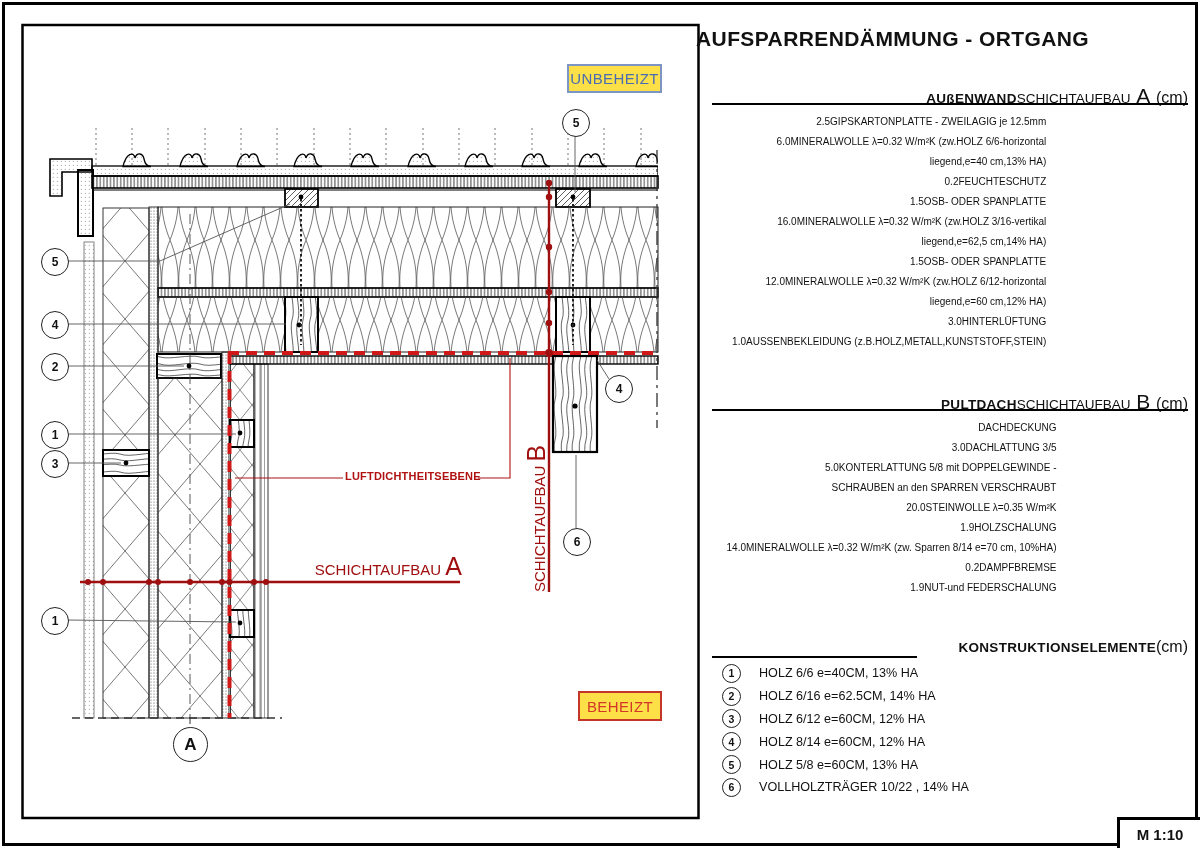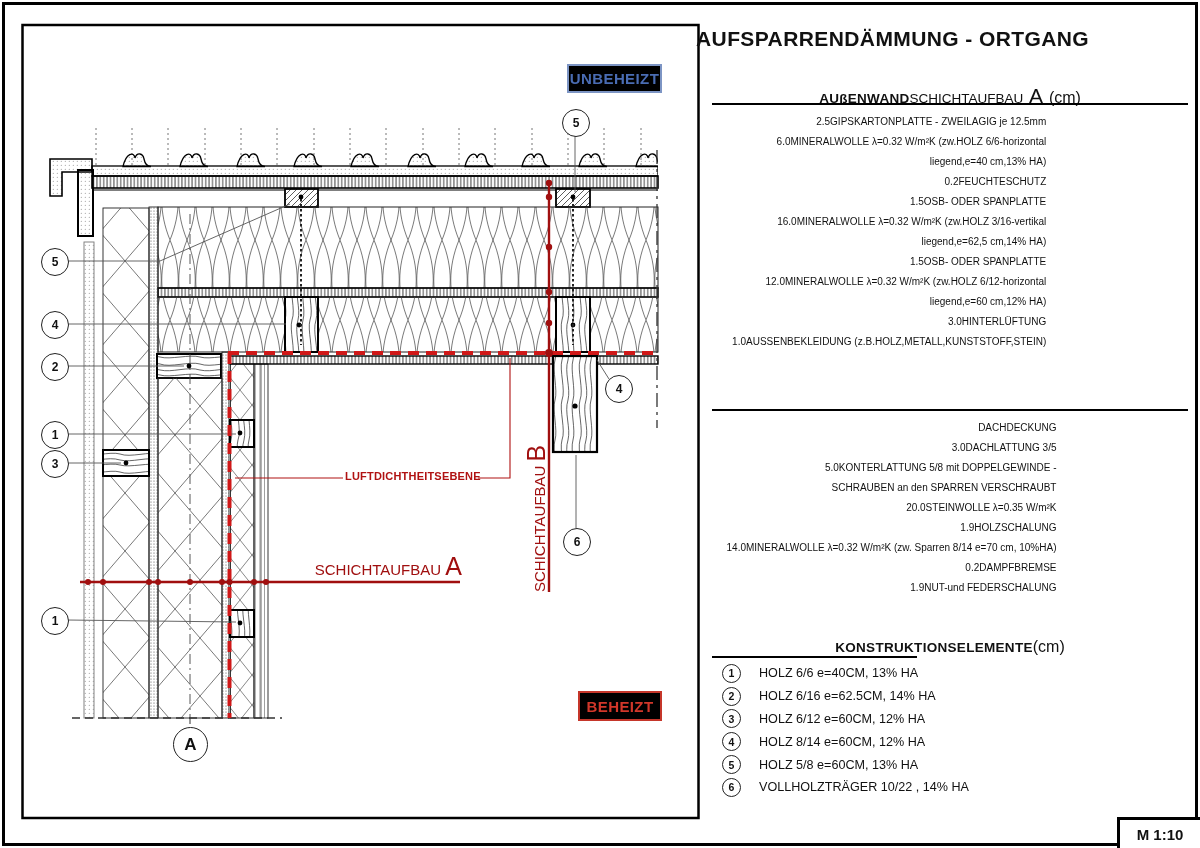--- a/index.html
+++ b/index.html
@@ -3,38 +3,38 @@
 <meta charset="utf-8">
 <style>
   html,body{margin:0;padding:0;background:#e8e8e8;}
   .sheet{position:relative;width:1200px;height:848px;background:#fff;overflow:hidden;
          font-family:"Liberation Sans",sans-serif;color:#111;}
   .sheet-border{position:absolute;left:2px;top:2px;width:1190px;height:838px;border:3px solid #000;}
   svg.draw{position:absolute;left:0;top:0;}
 
   
   .title{position:absolute;left:696px;top:27px;font-size:21px;font-weight:bold;letter-spacing:.4px;white-space:nowrap;}
-  .hdr{position:absolute;left:712px;width:476px;display:flex;justify-content:center;align-items:baseline;}
+  .hdr{position:absolute;left:712px;width:476px;display:flex;justify-content:flex-end;align-items:baseline;}
   .hname{font-weight:bold;font-size:13.5px;letter-spacing:.3px;}
   .hright{font-size:13.5px;white-space:nowrap;}
   .hletter{font-size:21px;margin:0 2px;}
   .hunit{font-size:16px;}
   .rule{position:absolute;height:2px;background:#000;left:712px;width:476px;}
   .rows{position:absolute;left:712px;}
   .row{display:flex;line-height:20px;font-size:10px;justify-content:flex-end;}
   .num{width:34px;text-align:right;flex:none;}
   .txt{white-space:nowrap;}
   .krow{display:flex;align-items:center;height:22.8px;font-size:12.6px;}
   .kcirc{width:17px;height:17px;border:1.4px solid #222;border-radius:50%;font-size:10.5px;font-weight:bold;
          display:flex;align-items:center;justify-content:center;margin-left:10px;flex:none;background:#fff;}
   .ktxt{margin-left:18px;white-space:nowrap;}
 
   
   .badge{position:absolute;display:flex;align-items:center;justify-content:center;
-         font-weight:bold;font-size:15px;letter-spacing:.4px;background:#000000;}
+         font-weight:normal;font-size:15px;letter-spacing:.4px;background:#fde047;}
   .badge-unheated{left:567px;top:64px;width:91px;height:25px;border:2px solid #7d95c4;color:#4a6cb3;}
   .badge-heated{left:578px;top:691px;width:80px;height:26px;border:2px solid #c5362a;color:#d2372a;}
   .callout{position:absolute;width:26px;height:26px;border:1.6px solid #222;border-radius:50%;background:#fff;
            display:flex;align-items:center;justify-content:center;font-size:12px;font-weight:bold;z-index:4;}
   .section-mark{position:absolute;left:173px;top:727px;width:33px;height:33px;border:1.8px solid #222;border-radius:50%;
            background:#fff;display:flex;align-items:center;justify-content:center;font-size:17px;font-weight:bold;z-index:4;}
   .lde-label{position:absolute;left:345px;top:470px;font-size:11px;font-weight:bold;color:#b01212;letter-spacing:.2px;white-space:nowrap;}
   .layerA-label{position:absolute;left:290px;top:552px;width:172px;text-align:right;color:#a00f0f;
                 font-size:15px;white-space:nowrap;}
   .layerA-label .big,.layerB-label .big{font-size:25px;}
@@ -342,20 +342,28 @@
       <div class="row">
         <span class="num">3.0</span>
         <span class="txt">HINTERLÜFTUNG</span>
       </div>
       <div class="row">
         <span class="num">1.0</span>
         <span class="txt">AUSSENBEKLEIDUNG (z.B.HOLZ,METALL,KUNSTSTOFF,STEIN)</span>
       </div>
     </div>
 
+  <div class="hdr" style="top:390px;">
+    <span class="hname">PULTDACH</span>
+    <span class="hright">
+      <span>SCHICHTAUFBAU</span>
+      <span class="hletter">B</span>
+      <span class="hunit">(cm)</span>
+    </span>
+  </div>
   <div class="rule" style="top:409px;"></div>
   <div class="rows" id="rows-b" style="top:418px;">
       <div class="row">
         <span class="num"></span>
         <span class="txt">DACHDECKUNG</span>
       </div>
       <div class="row">
         <span class="num">3.0</span>
         <span class="txt">DACHLATTUNG 3/5</span>
       </div>

